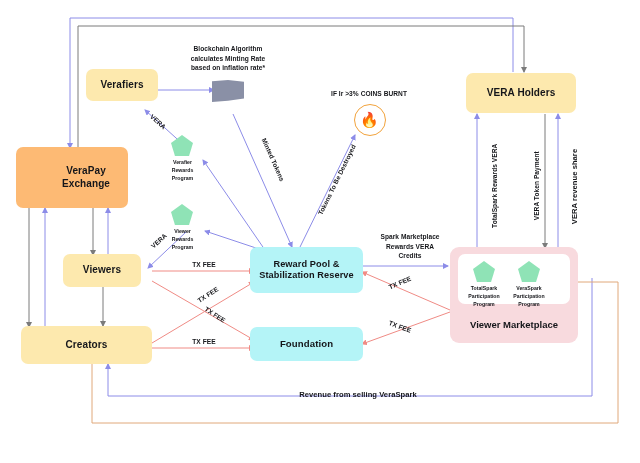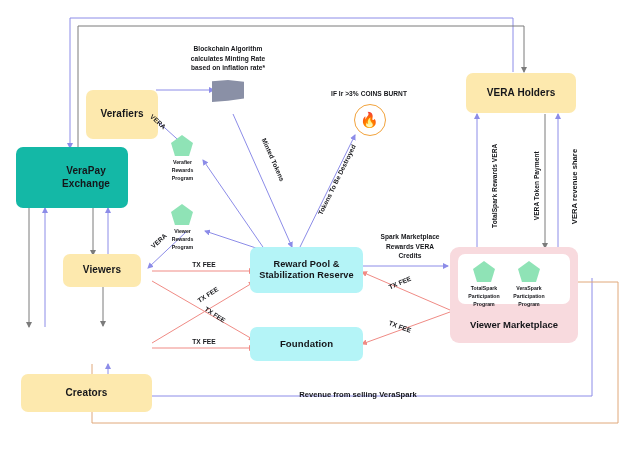--- a/index.html
+++ b/index.html
@@ -27,21 +27,21 @@
     align-items:center;
     justify-content:center;
     text-align:center;
     border-radius:7px;
     font-weight:bold;
     color:#15161a;
     line-height:1.25;
     letter-spacing:0.1px;
   }
   .node-yellow{ background:#fde9ae; }
-  .node-pink{ background:#14b8a6;padding-left:28px; }
+  .node-pink{ background:#fdba74;padding-left:28px; }
   .node-cyan{ background:#b4f4f7; }
 
   .label{
     position:absolute;
     font-size:6.6px;
     font-weight:bold;
     color:#15161a;
     line-height:1.45;
     text-align:center;
     letter-spacing:0.05px;
@@ -176,34 +176,34 @@
       <path d="M545,114 L545,248" stroke="#7b7b7b" stroke-width="1" marker-end="url(#ah-gray)"></path>
 
       <path d="M558,248 L558,114" stroke="#8c8ce8" stroke-width="1" marker-end="url(#ah-blue)"></path>
 
       <path d="M592,278 L592,396 L108,396 L108,364" stroke="#8c8ce8" stroke-width="1" marker-end="url(#ah-blue)"></path>
 
       <path d="M92,364 L92,423 L618,423 L618,282 L500,282" stroke="#e0a87a" stroke-width="1" marker-end="url(#ah-orange)"></path>
     </g>
   </svg>
 
-  <div class="node node-yellow" style="left:86px;top:69px;width:72px;height:49px;font-size:10px;margin-top:21px;">
+  <div class="node node-yellow" style="left:86px;top:69px;width:72px;height:32px;font-size:10px;">
     <span>Verafiers</span>
   </div>
 
   <div class="node node-pink" style="left:16px;top:147px;width:112px;height:61px;font-size:10px;white-space:pre-line;">
     <span>VeraPay
 Exchange</span>
   </div>
 
   <div class="node node-yellow" style="left:63px;top:254px;width:78px;height:33px;font-size:10px;">
     <span>Viewers</span>
   </div>
 
-  <div class="node node-yellow" style="left:21px;top:326px;width:131px;height:38px;font-size:10px;margin-top:48px;">
+  <div class="node node-yellow" style="left:21px;top:326px;width:131px;height:38px;font-size:10px;">
     <span>Creators</span>
   </div>
 
   <div class="node node-cyan" style="left:250px;top:247px;width:113px;height:46px;font-size:9.2px;white-space:pre-line;">
     <span>Reward Pool &amp;
 Stabilization Reserve</span>
   </div>
 
   <div class="node node-cyan" style="left:250px;top:327px;width:113px;height:34px;font-size:9.6px;">
     <span>Foundation</span>

